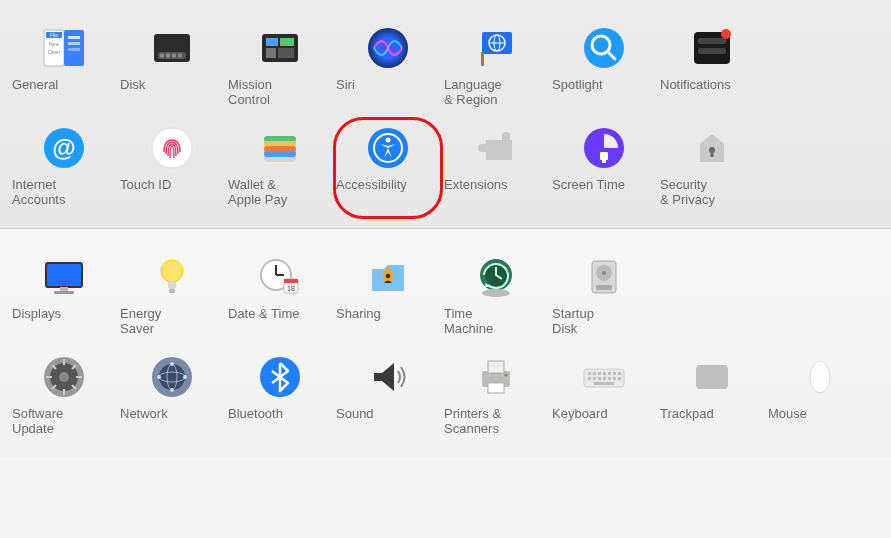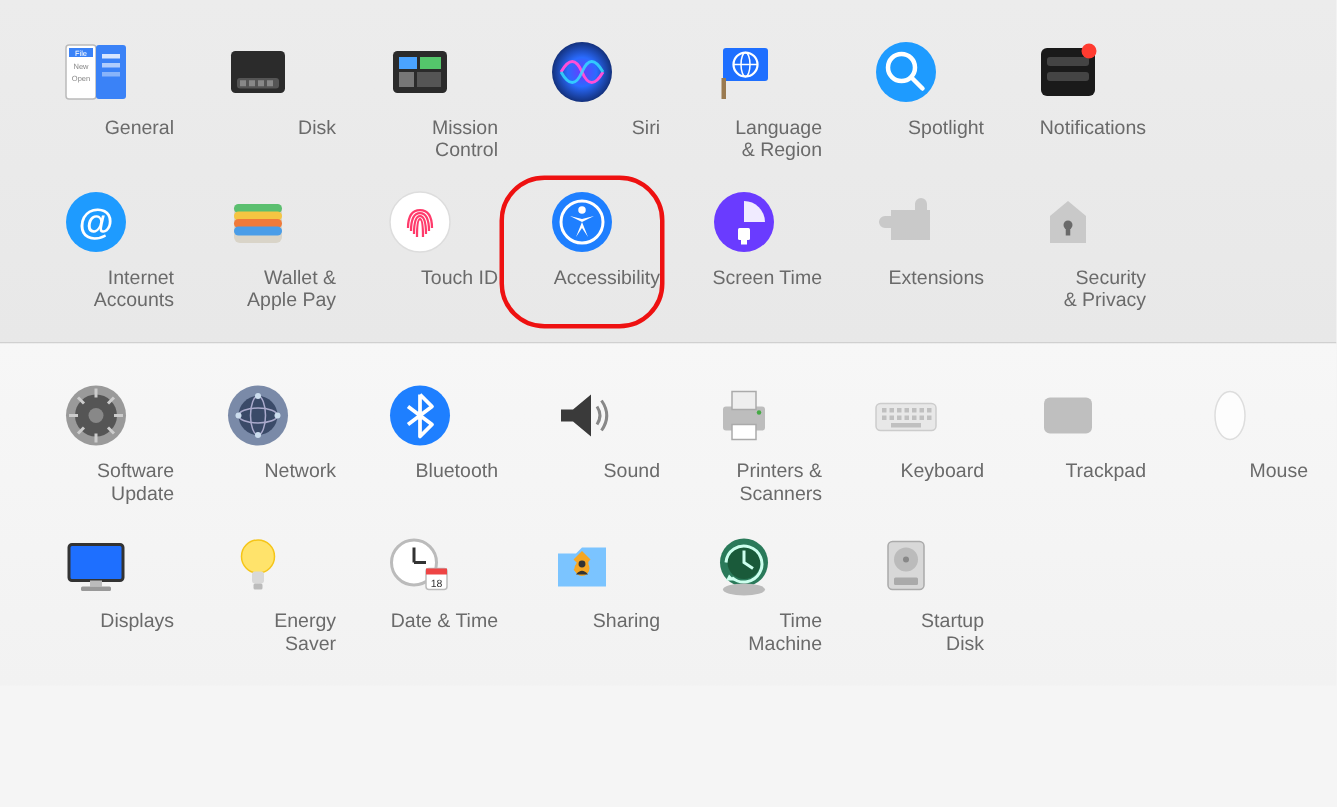--- a/index.html
+++ b/index.html
@@ -22,21 +22,21 @@
   }
   .section.bottom {
     background: linear-gradient(#f7f7f7,#f2f2f2);
   }
   .row {
     display: flex;
     flex-wrap: nowrap;
   }
   .item {
     width: 108px;
-    text-align: right;
+    text-align: left;
     padding: 6px 2px 10px 2px;
     cursor: default;
     position: relative;
   }
   .item.highlight {
     outline: 3px solid #e11;
     outline-offset: -2px;
     border-radius: 29px;
   }
   .icon-wrap {
@@ -160,87 +160,166 @@
             <circle cx="24" cy="24" r="20" fill="#1e9bff"></circle>
             <text x="24" y="32" font-size="24" fill="#fff" text-anchor="middle" font-weight="bold">@</text>
           </svg>
         </div>
         <div class="label">Internet
 Accounts</div>
       </div>
       <div class="item">
         <div class="icon-wrap">
           <svg width="48" height="48" viewBox="0 0 48 48">
+            <circle cx="24" cy="24" r="20" fill="#fff" stroke="#ddd"></circle>
+            <path d="M16 28 Q16 16 24 16 Q32 16 32 28" stroke="#ff3b6b" stroke-width="1.5" fill="none"></path>
+            <path d="M18 30 Q18 18 24 18 Q30 18 30 30" stroke="#ff3b6b" stroke-width="1.5" fill="none"></path>
+            <path d="M20 32 Q20 20 24 20 Q28 20 28 32" stroke="#ff3b6b" stroke-width="1.5" fill="none"></path>
+            <path d="M22 34 Q22 22 24 22 Q26 22 26 34" stroke="#ff3b6b" stroke-width="1.5" fill="none"></path>
+          </svg>
+        </div>
+        <div class="label">Touch ID</div>
+      </div>
+      <div class="item">
+        <div class="icon-wrap">
+          <svg width="48" height="48" viewBox="0 0 48 48">
             <rect x="8" y="12" width="32" height="26" rx="4" fill="#d9d4c8"></rect>
             <rect x="8" y="12" width="32" height="6" rx="3" fill="#5bbf6f"></rect>
             <rect x="8" y="17" width="32" height="6" rx="3" fill="#f5c542"></rect>
             <rect x="8" y="22" width="32" height="6" rx="3" fill="#f07a3a"></rect>
             <rect x="8" y="27" width="32" height="6" rx="3" fill="#4a9de8"></rect>
           </svg>
         </div>
         <div class="label">Wallet &amp;
 Apple Pay</div>
       </div>
-      <div class="item">
-        <div class="icon-wrap">
-          <svg width="48" height="48" viewBox="0 0 48 48">
-            <circle cx="24" cy="24" r="20" fill="#fff" stroke="#ddd"></circle>
-            <path d="M16 28 Q16 16 24 16 Q32 16 32 28" stroke="#ff3b6b" stroke-width="1.5" fill="none"></path>
-            <path d="M18 30 Q18 18 24 18 Q30 18 30 30" stroke="#ff3b6b" stroke-width="1.5" fill="none"></path>
-            <path d="M20 32 Q20 20 24 20 Q28 20 28 32" stroke="#ff3b6b" stroke-width="1.5" fill="none"></path>
-            <path d="M22 34 Q22 22 24 22 Q26 22 26 34" stroke="#ff3b6b" stroke-width="1.5" fill="none"></path>
-          </svg>
-        </div>
-        <div class="label">Touch ID</div>
-      </div>
       <div class="item highlight">
         <div class="icon-wrap">
           <svg width="48" height="48" viewBox="0 0 48 48">
             <circle cx="24" cy="24" r="20" fill="#1e7fff"></circle>
             <circle cx="24" cy="24" r="14" fill="none" stroke="#fff" stroke-width="2"></circle>
             <circle cx="24" cy="16" r="2.5" fill="#fff"></circle>
             <path d="M16 20 L24 22 L32 20 L24 24 L28 34 L24 28 L20 34 L24 24 Z" fill="#fff"></path>
           </svg>
         </div>
         <div class="label">Accessibility</div>
       </div>
       <div class="item">
         <div class="icon-wrap">
           <svg width="48" height="48" viewBox="0 0 48 48">
+            <path d="M14 16 h16 v-4 a4 4 0 0 1 8 0 v4 h2 v20 h-26 v-8 h-4 a4 4 0 0 1 0-8 h4 Z" fill="#c9c9c9"></path>
+          </svg>
+        </div>
+        <div class="label">Extensions</div>
+      </div>
+      <div class="item">
+        <div class="icon-wrap">
+          <svg width="48" height="48" viewBox="0 0 48 48">
             <circle cx="24" cy="24" r="20" fill="#6a3bff"></circle>
             <path d="M24 10 A14 14 0 0 1 38 24 L24 24 Z" fill="#fff" opacity="0.9"></path>
             <rect x="20" y="28" width="8" height="8" rx="1" fill="#fff"></rect>
             <rect x="22" y="36" width="4" height="3" fill="#fff"></rect>
           </svg>
         </div>
         <div class="label">Screen Time</div>
       </div>
       <div class="item">
         <div class="icon-wrap">
           <svg width="48" height="48" viewBox="0 0 48 48">
-            <path d="M14 16 h16 v-4 a4 4 0 0 1 8 0 v4 h2 v20 h-26 v-8 h-4 a4 4 0 0 1 0-8 h4 Z" fill="#c9c9c9"></path>
-          </svg>
-        </div>
-        <div class="label">Extensions</div>
-      </div>
-      <div class="item">
-        <div class="icon-wrap">
-          <svg width="48" height="48" viewBox="0 0 48 48">
             <path d="M12 38 L12 20 L24 10 L36 20 L36 38 Z" fill="#c9c9c9"></path>
             <circle cx="24" cy="26" r="3" fill="#6a6a6a"></circle>
             <rect x="22.5" y="26" width="3" height="7" fill="#6a6a6a"></rect>
           </svg>
         </div>
         <div class="label">Security
 &amp; Privacy</div>
       </div>
     </div>
   </div>
 
   <div class="section bottom">
+    <div class="row">
+
+      <div class="item">
+        <div class="icon-wrap">
+          <svg width="48" height="48" viewBox="0 0 48 48">
+            <rect x="6" y="10" width="36" height="24" rx="2" fill="#1e6fff"></rect>
+            <rect x="6" y="10" width="36" height="24" rx="2" fill="none" stroke="#333" stroke-width="2"></rect>
+            <rect x="20" y="34" width="8" height="4" fill="#bbb"></rect>
+            <rect x="14" y="38" width="20" height="3" rx="1" fill="#999"></rect>
+          </svg>
+        </div>
+        <div class="label">Displays</div>
+      </div>
+      <div class="item">
+        <div class="icon-wrap">
+          <svg width="48" height="48" viewBox="0 0 48 48">
+            <circle cx="24" cy="18" r="11" fill="#ffe36b"></circle>
+            <circle cx="24" cy="18" r="11" fill="none" stroke="#f5c518" stroke-width="1"></circle>
+            <rect x="20" y="28" width="8" height="8" rx="2" fill="#d8d8d8"></rect>
+            <rect x="21" y="36" width="6" height="4" rx="1" fill="#bbb"></rect>
+          </svg>
+        </div>
+        <div class="label">Energy
+Saver</div>
+      </div>
+      <div class="item">
+        <div class="icon-wrap">
+          <svg width="48" height="48" viewBox="0 0 48 48">
+            <circle cx="20" cy="22" r="15" fill="#fff" stroke="#bbb" stroke-width="2"></circle>
+            <line x1="20" y1="22" x2="20" y2="12" stroke="#333" stroke-width="2"></line>
+            <line x1="20" y1="22" x2="28" y2="22" stroke="#333" stroke-width="2"></line>
+            <rect x="28" y="26" width="14" height="14" rx="2" fill="#fff" stroke="#bbb"></rect>
+            <rect x="28" y="26" width="14" height="4" fill="#e44"></rect>
+            <text x="35" y="38" font-size="7" fill="#333" text-anchor="middle">18</text>
+          </svg>
+        </div>
+        <div class="label">Date &amp; Time</div>
+      </div>
+      <div class="item">
+        <div class="icon-wrap">
+          <svg width="48" height="48" viewBox="0 0 48 48">
+            <path d="M8 16 L20 16 L24 12 L40 12 L40 38 L8 38 Z" fill="#7bc4ff"></path>
+            <polygon points="24,18 30,24 26,24 26,30 22,30 22,24 18,24" fill="#f5a623" transform="rotate(45 24 24)"></polygon>
+            <rect x="20" y="16" width="8" height="8" fill="#f5a623" transform="rotate(45 24 20)"></rect>
+            <circle cx="24" cy="26" r="5" fill="#f5a623"></circle>
+            <circle cx="24" cy="23" r="2.3" fill="#333"></circle>
+            <path d="M20 30 Q24 25 28 30 Z" fill="#333"></path>
+          </svg>
+        </div>
+        <div class="label">Sharing</div>
+      </div>
+      <div class="item">
+        <div class="icon-wrap">
+          <svg width="48" height="48" viewBox="0 0 48 48">
+            <circle cx="24" cy="22" r="16" fill="#2a7a5a"></circle>
+            <circle cx="24" cy="22" r="11" fill="#1a5a3a"></circle>
+            <path d="M24 14 L24 22 L30 26" stroke="#cfe" stroke-width="2" fill="none"></path>
+            <path d="M12 22 A12 12 0 1 1 16 32" stroke="#cfe" stroke-width="2" fill="none"></path>
+            <polygon points="14,30 18,34 12,34" fill="#cfe"></polygon>
+            <ellipse cx="24" cy="40" rx="14" ry="4" fill="#bbb"></ellipse>
+          </svg>
+        </div>
+        <div class="label">Time
+Machine</div>
+      </div>
+      <div class="item">
+        <div class="icon-wrap">
+          <svg width="48" height="48" viewBox="0 0 48 48">
+            <rect x="12" y="8" width="24" height="32" rx="3" fill="#d8d8d8" stroke="#aaa"></rect>
+            <circle cx="24" cy="20" r="8" fill="#bbb"></circle>
+            <circle cx="24" cy="20" r="2" fill="#888"></circle>
+            <rect x="16" y="32" width="16" height="5" rx="1" fill="#aaa"></rect>
+          </svg>
+        </div>
+        <div class="label">Startup
+Disk</div>
+      </div>
+    </div>
+
     <div class="row">
 
       <div class="item">
         <div class="icon-wrap">
           <svg width="48" height="48" viewBox="0 0 48 48">
             <circle cx="24" cy="24" r="20" fill="#9a9a9a"></circle>
             <circle cx="24" cy="24" r="14" fill="#555"></circle>
             <g stroke="#ccc" stroke-width="2">
               <line x1="24" y1="6" x2="24" y2="12"></line>
                 <line x1="24" y1="36" x2="24" y2="42"></line>
@@ -338,93 +417,14 @@
       </div>
       <div class="item">
         <div class="icon-wrap">
           <svg width="48" height="48" viewBox="0 0 48 48">
             <ellipse cx="24" cy="24" rx="10" ry="16" fill="#fdfdfd" stroke="#ddd"></ellipse>
           </svg>
         </div>
         <div class="label">Mouse</div>
       </div>
     </div>
-
-    <div class="row">
-
-      <div class="item">
-        <div class="icon-wrap">
-          <svg width="48" height="48" viewBox="0 0 48 48">
-            <rect x="6" y="10" width="36" height="24" rx="2" fill="#1e6fff"></rect>
-            <rect x="6" y="10" width="36" height="24" rx="2" fill="none" stroke="#333" stroke-width="2"></rect>
-            <rect x="20" y="34" width="8" height="4" fill="#bbb"></rect>
-            <rect x="14" y="38" width="20" height="3" rx="1" fill="#999"></rect>
-          </svg>
-        </div>
-        <div class="label">Displays</div>
-      </div>
-      <div class="item">
-        <div class="icon-wrap">
-          <svg width="48" height="48" viewBox="0 0 48 48">
-            <circle cx="24" cy="18" r="11" fill="#ffe36b"></circle>
-            <circle cx="24" cy="18" r="11" fill="none" stroke="#f5c518" stroke-width="1"></circle>
-            <rect x="20" y="28" width="8" height="8" rx="2" fill="#d8d8d8"></rect>
-            <rect x="21" y="36" width="6" height="4" rx="1" fill="#bbb"></rect>
-          </svg>
-        </div>
-        <div class="label">Energy
-Saver</div>
-      </div>
-      <div class="item">
-        <div class="icon-wrap">
-          <svg width="48" height="48" viewBox="0 0 48 48">
-            <circle cx="20" cy="22" r="15" fill="#fff" stroke="#bbb" stroke-width="2"></circle>
-            <line x1="20" y1="22" x2="20" y2="12" stroke="#333" stroke-width="2"></line>
-            <line x1="20" y1="22" x2="28" y2="22" stroke="#333" stroke-width="2"></line>
-            <rect x="28" y="26" width="14" height="14" rx="2" fill="#fff" stroke="#bbb"></rect>
-            <rect x="28" y="26" width="14" height="4" fill="#e44"></rect>
-            <text x="35" y="38" font-size="7" fill="#333" text-anchor="middle">18</text>
-          </svg>
-        </div>
-        <div class="label">Date &amp; Time</div>
-      </div>
-      <div class="item">
-        <div class="icon-wrap">
-          <svg width="48" height="48" viewBox="0 0 48 48">
-            <path d="M8 16 L20 16 L24 12 L40 12 L40 38 L8 38 Z" fill="#7bc4ff"></path>
-            <polygon points="24,18 30,24 26,24 26,30 22,30 22,24 18,24" fill="#f5a623" transform="rotate(45 24 24)"></polygon>
-            <rect x="20" y="16" width="8" height="8" fill="#f5a623" transform="rotate(45 24 20)"></rect>
-            <circle cx="24" cy="26" r="5" fill="#f5a623"></circle>
-            <circle cx="24" cy="23" r="2.3" fill="#333"></circle>
-            <path d="M20 30 Q24 25 28 30 Z" fill="#333"></path>
-          </svg>
-        </div>
-        <div class="label">Sharing</div>
-      </div>
-      <div class="item">
-        <div class="icon-wrap">
-          <svg width="48" height="48" viewBox="0 0 48 48">
-            <circle cx="24" cy="22" r="16" fill="#2a7a5a"></circle>
-            <circle cx="24" cy="22" r="11" fill="#1a5a3a"></circle>
-            <path d="M24 14 L24 22 L30 26" stroke="#cfe" stroke-width="2" fill="none"></path>
-            <path d="M12 22 A12 12 0 1 1 16 32" stroke="#cfe" stroke-width="2" fill="none"></path>
-            <polygon points="14,30 18,34 12,34" fill="#cfe"></polygon>
-            <ellipse cx="24" cy="40" rx="14" ry="4" fill="#bbb"></ellipse>
-          </svg>
-        </div>
-        <div class="label">Time
-Machine</div>
-      </div>
-      <div class="item">
-        <div class="icon-wrap">
-          <svg width="48" height="48" viewBox="0 0 48 48">
-            <rect x="12" y="8" width="24" height="32" rx="3" fill="#d8d8d8" stroke="#aaa"></rect>
-            <circle cx="24" cy="20" r="8" fill="#bbb"></circle>
-            <circle cx="24" cy="20" r="2" fill="#888"></circle>
-            <rect x="16" y="32" width="16" height="5" rx="1" fill="#aaa"></rect>
-          </svg>
-        </div>
-        <div class="label">Startup
-Disk</div>
-      </div>
-    </div>
   </div>
 </div>
 
 </body></html>

